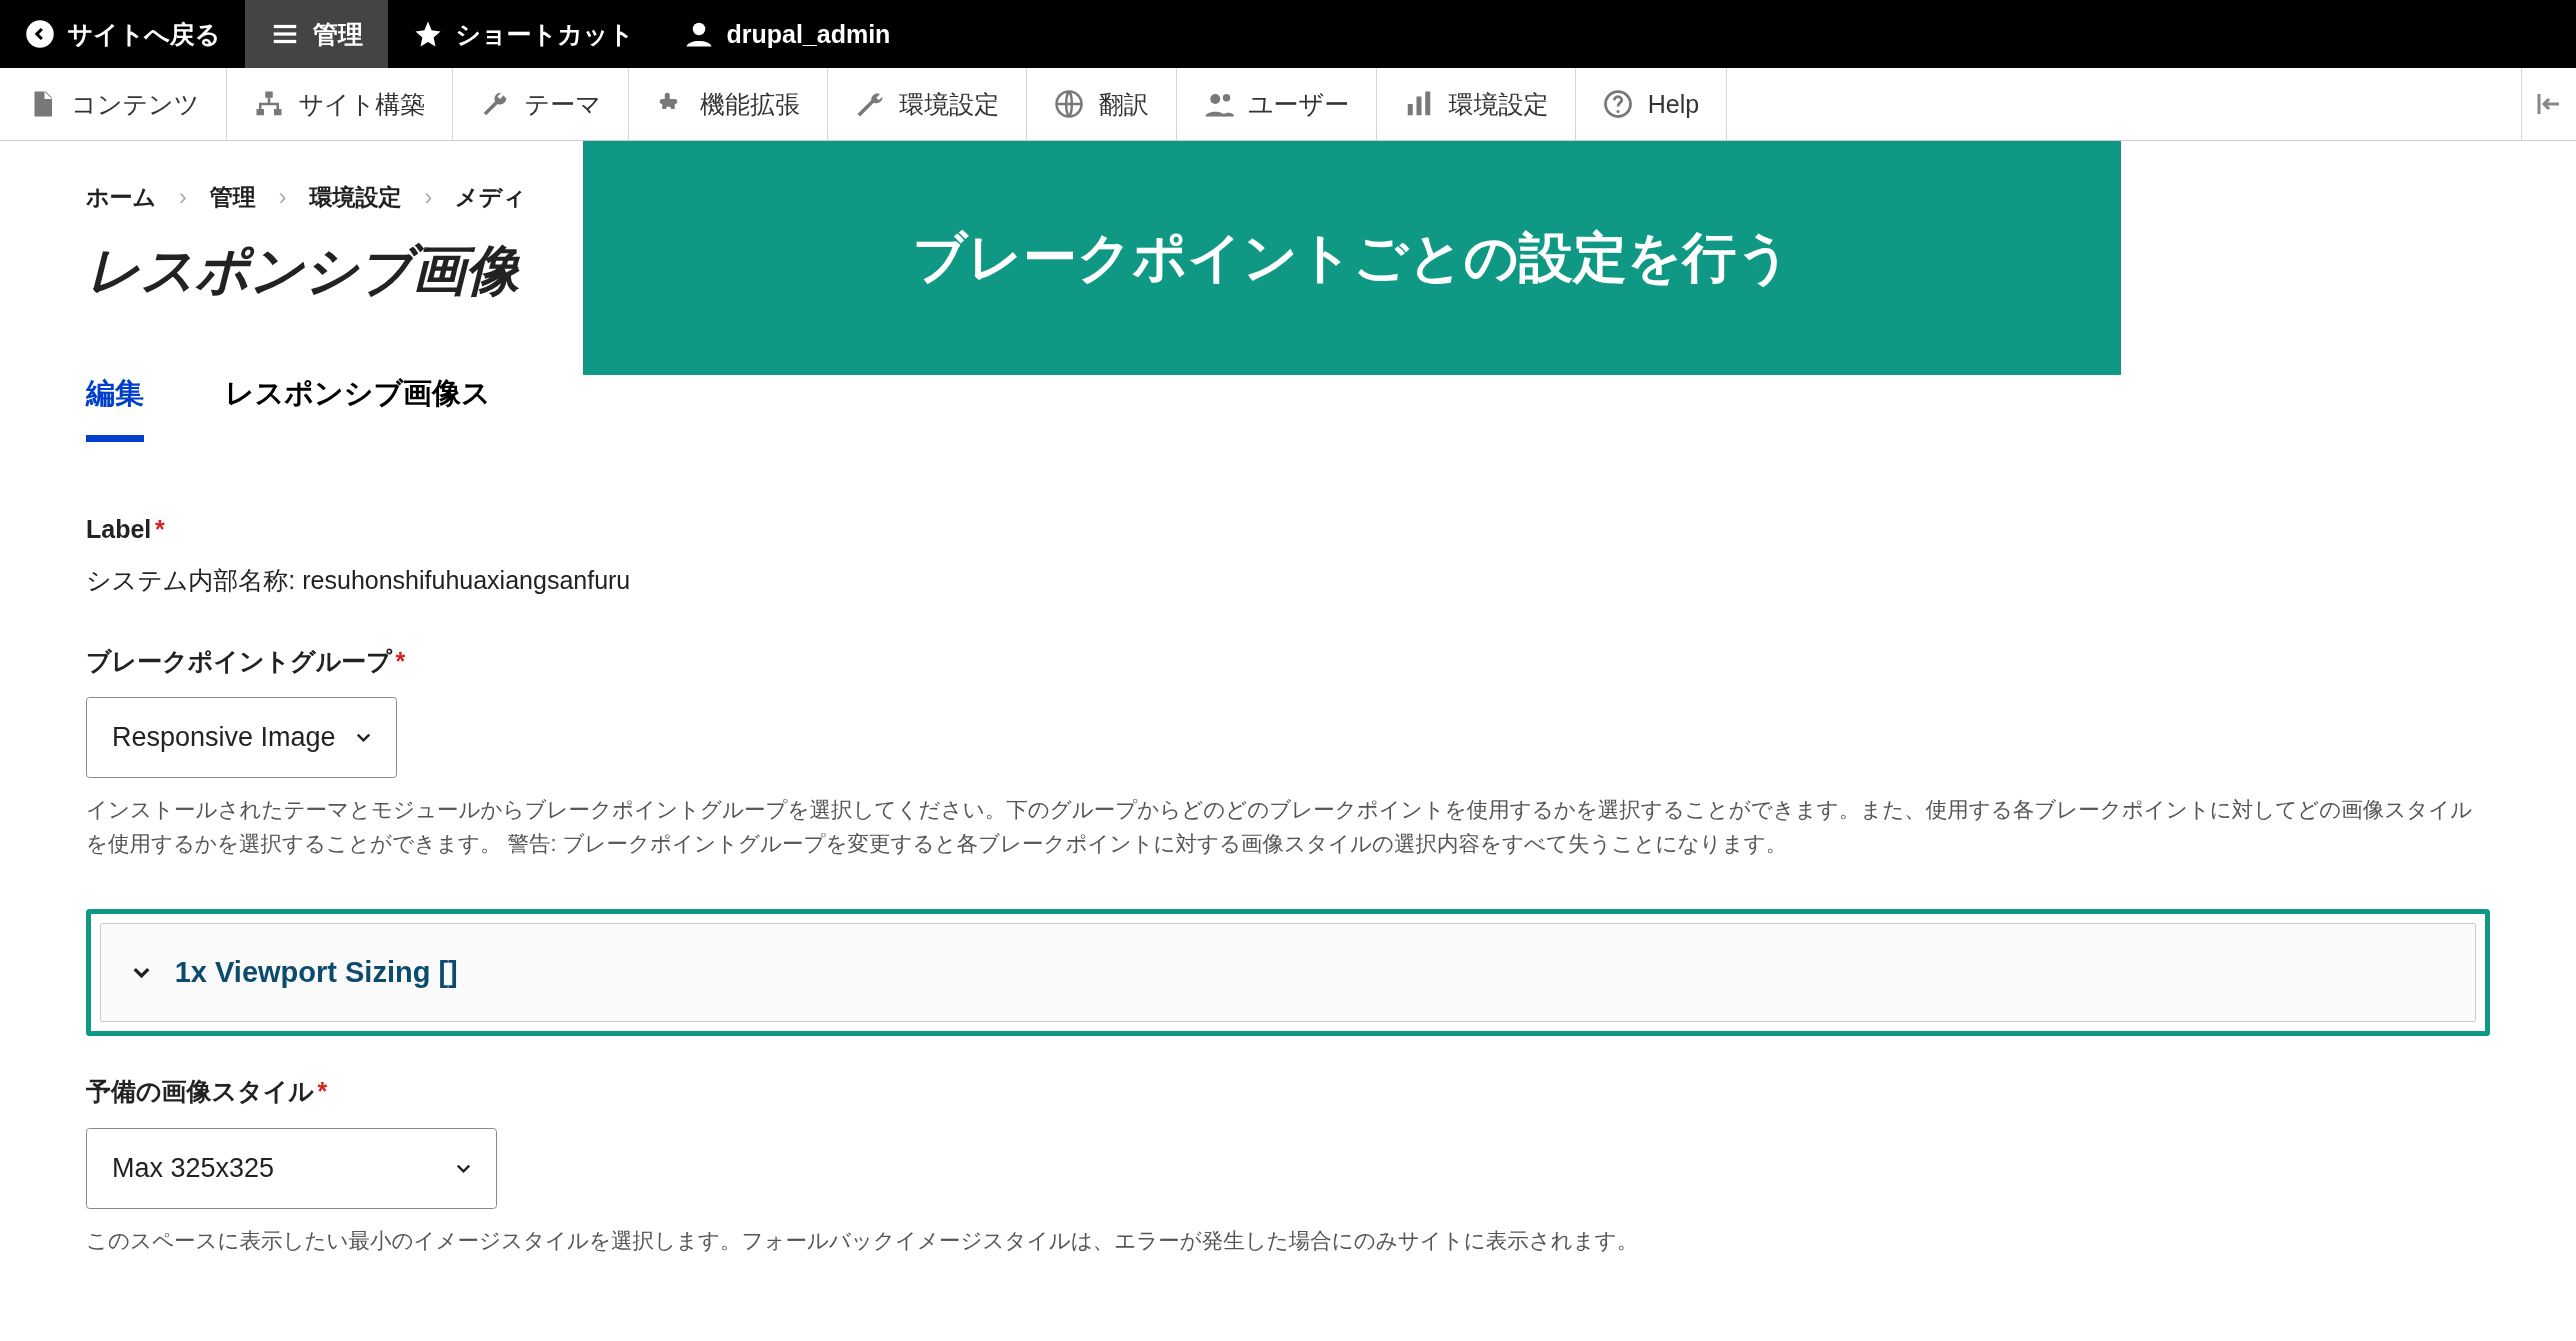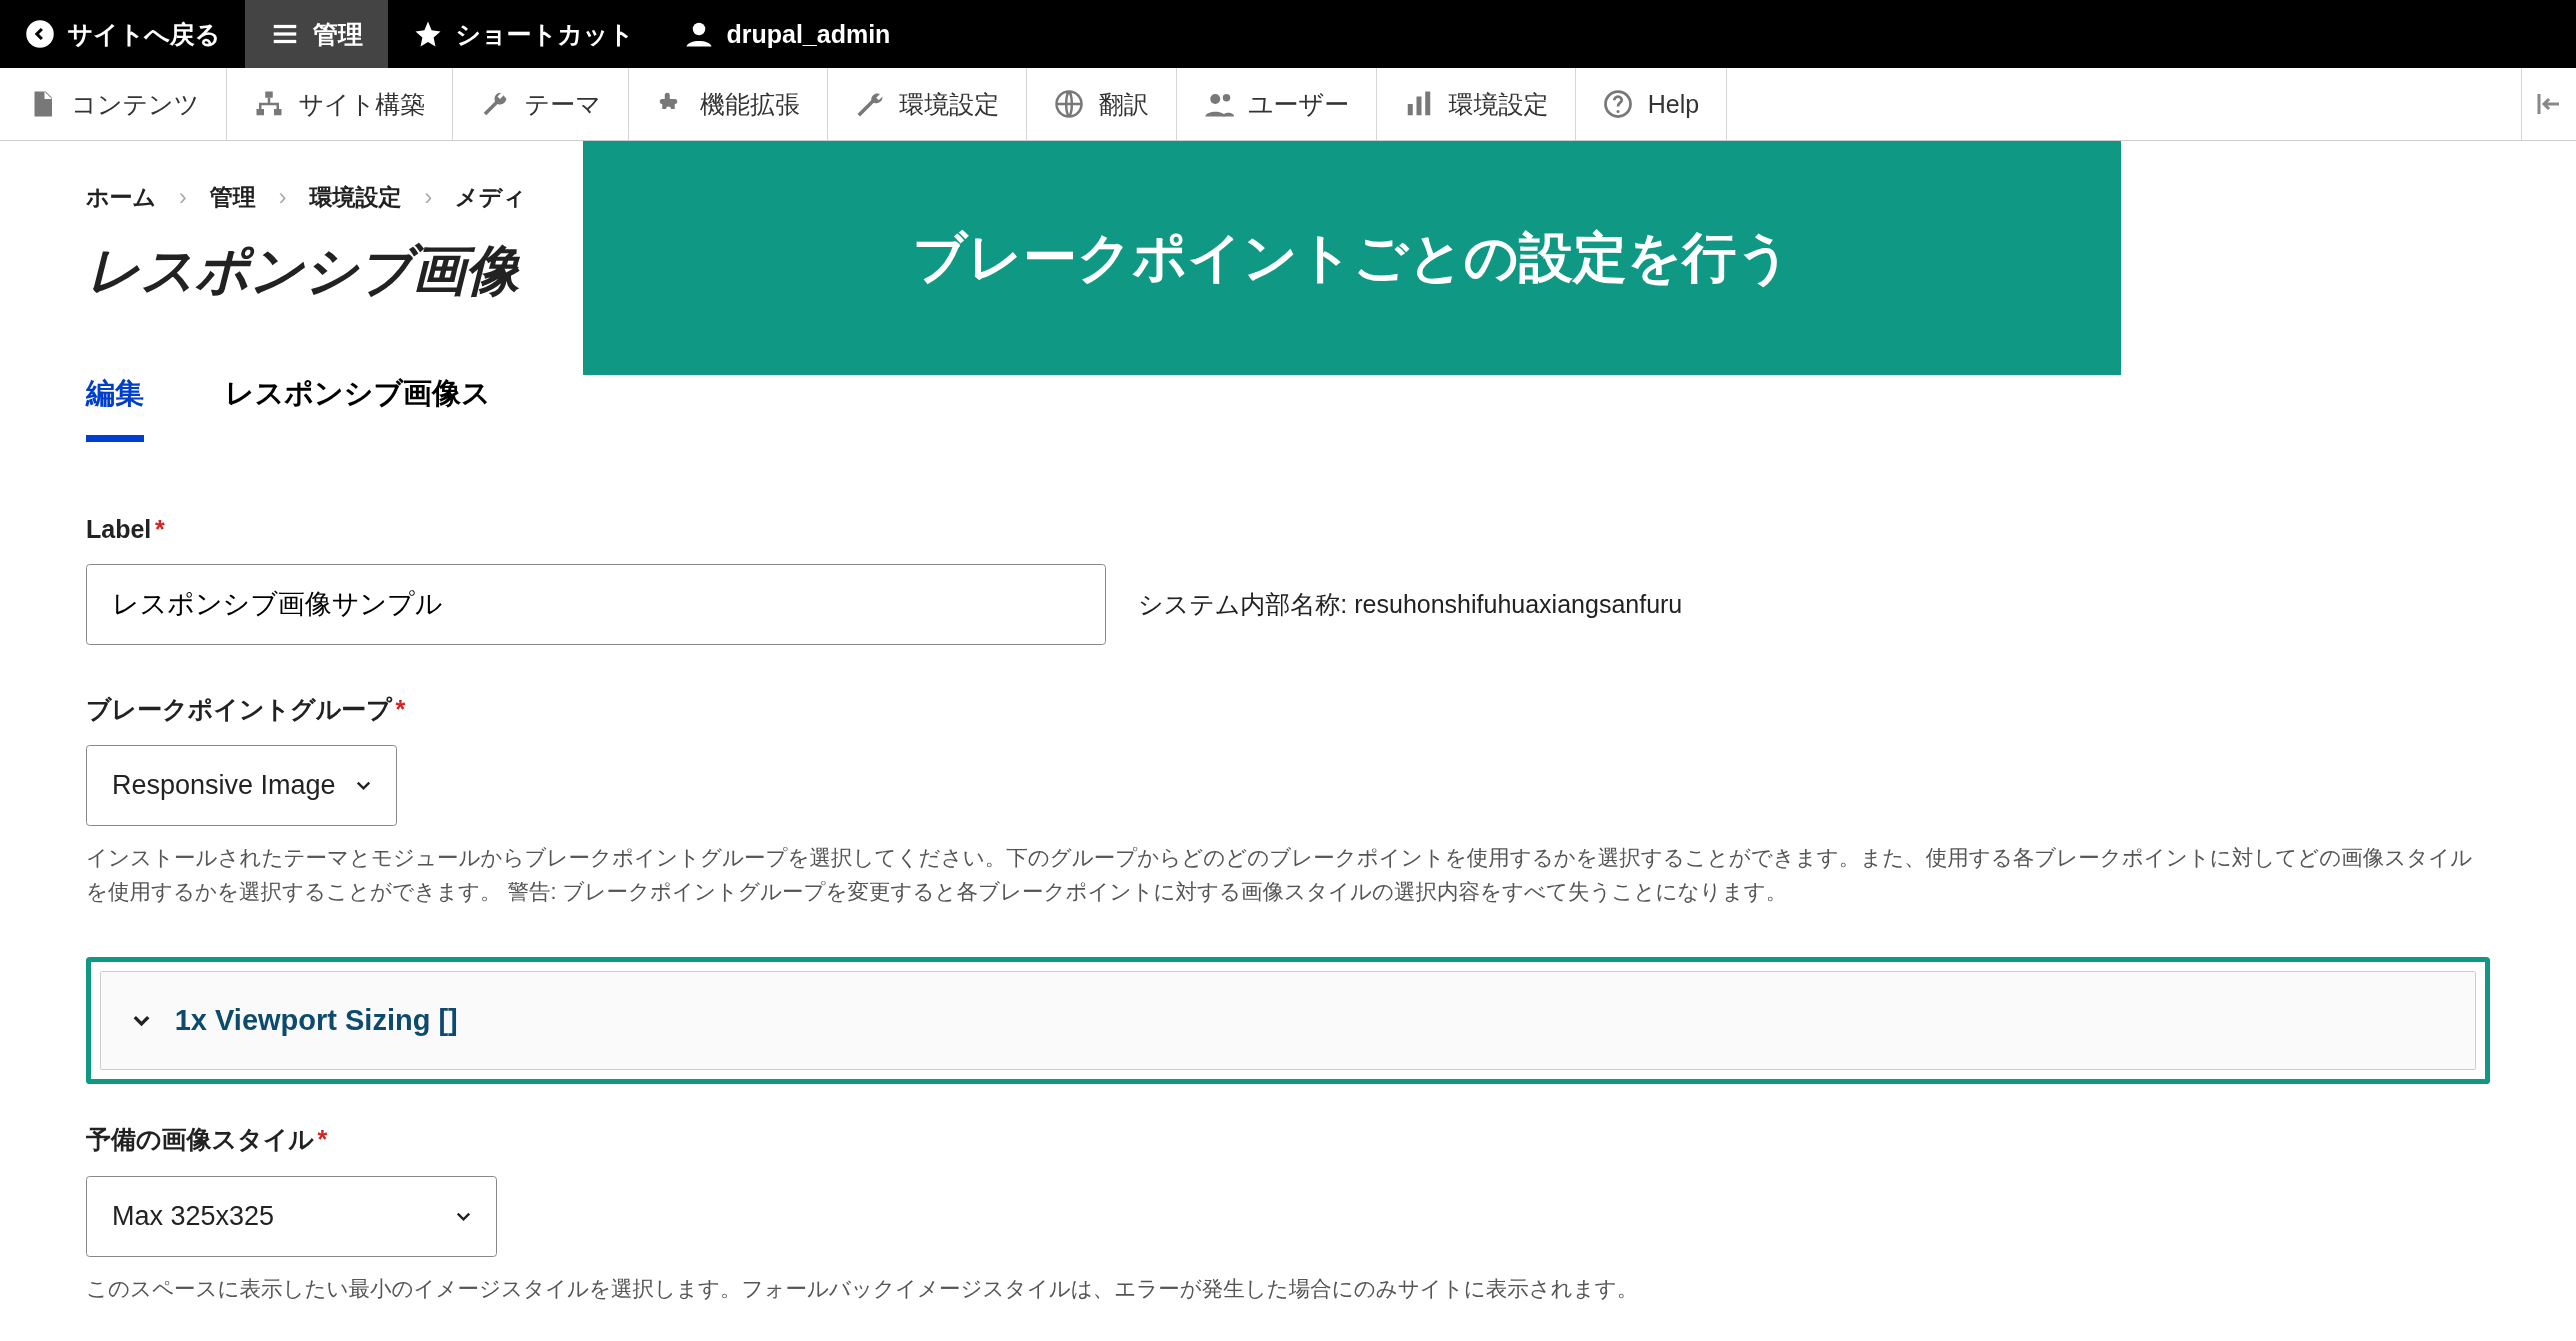--- a/index.html
+++ b/index.html
@@ -215,21 +215,20 @@
     <div class="tab">レスポンシブ画像ス</div>
   </div>
 
   <div class="form">
 
     <div class="fld">
       <div class="lbl">
         <span>Label</span><span class="req">*</span>
       </div>
       <div class="row">
-        <input class="input" type="text" value="レスポンシブ画像サンプル" style="">
         <div class="mname">
           <span>システム内部名称: </span><span>resuhonshifuhuaxiangsanfuru</span>
         </div>
       </div>
     </div>
 
     <div class="fld">
       <div class="lbl">
         <span>ブレークポイントグループ</span><span class="req">*</span>
       </div>

